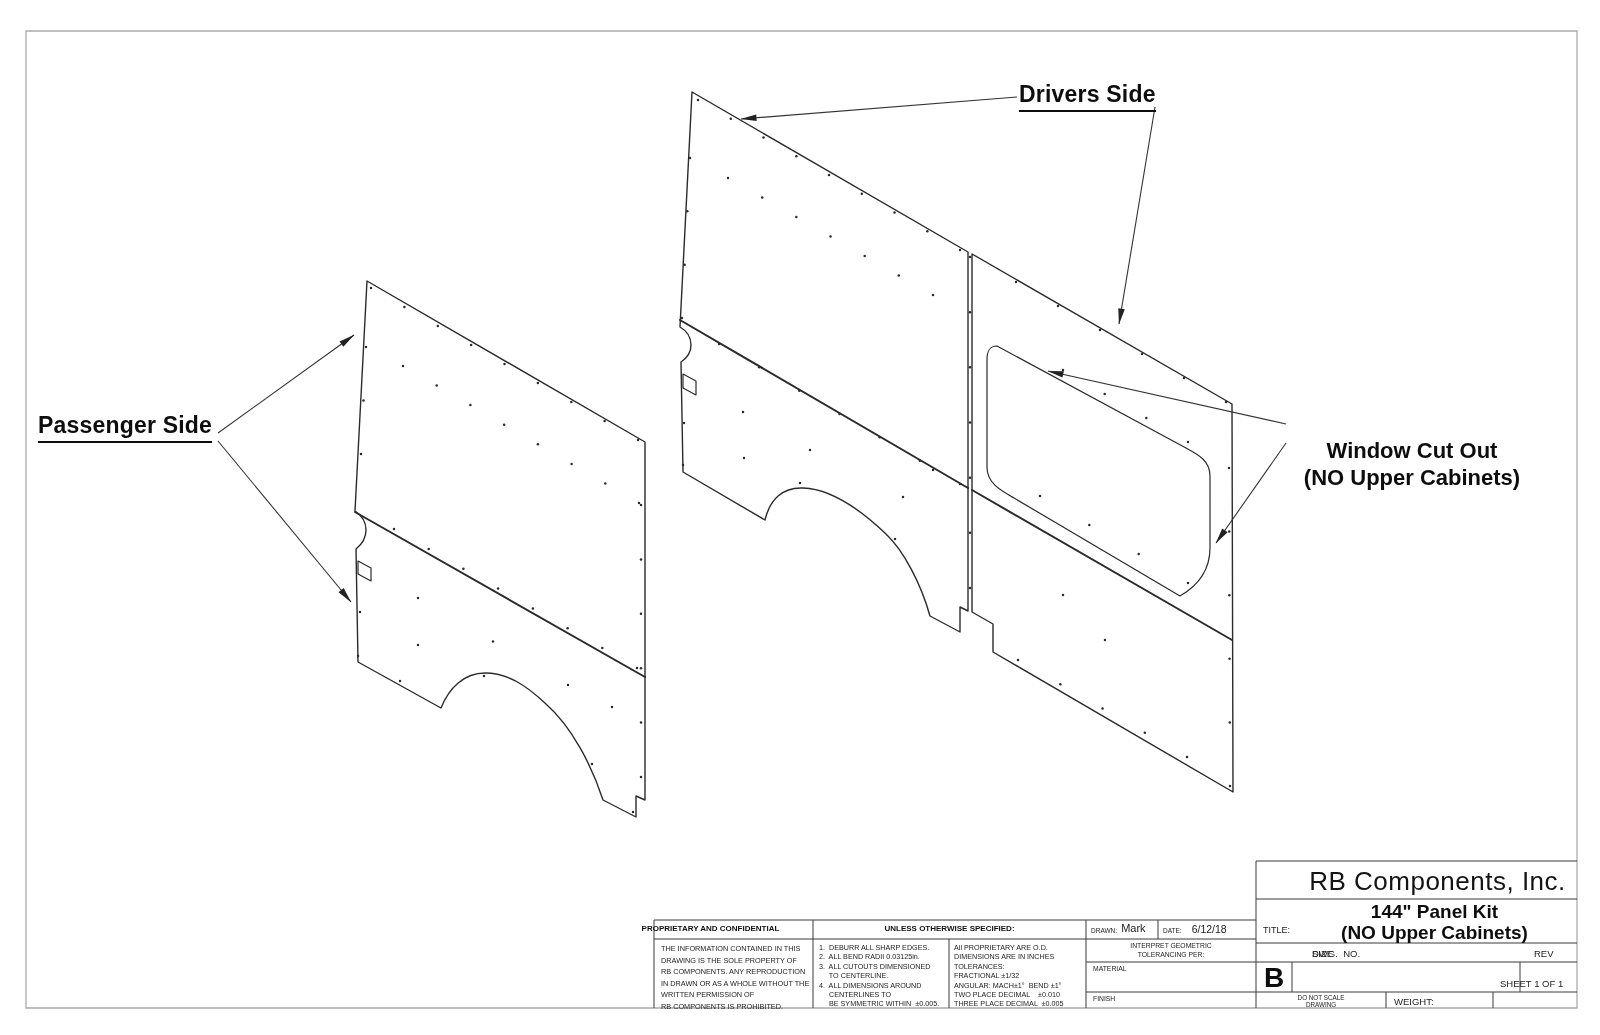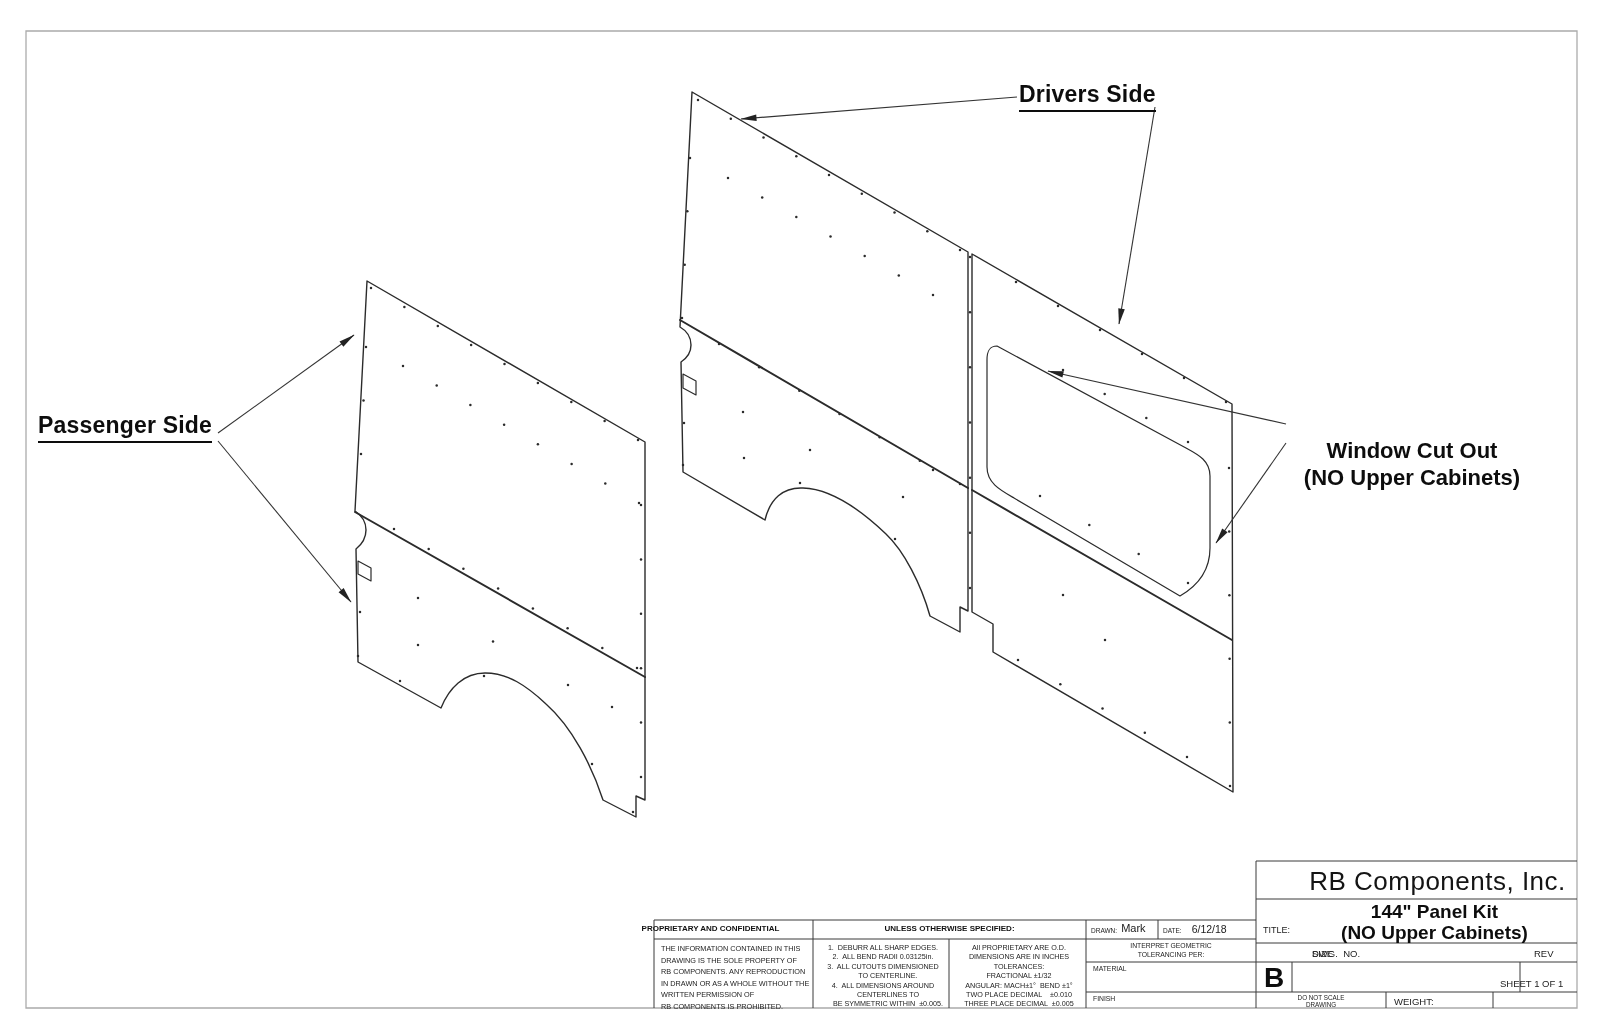--- a/index.html
+++ b/index.html
@@ -5,21 +5,21 @@
   html,body{margin:0;padding:0;background:#ffffff;}
   body{width:1600px;height:1035px;position:relative;overflow:hidden;
        font-family:"Liberation Sans", sans-serif;color:#1a1a1a;}
   svg{position:absolute;left:0;top:0;}
   .abs{position:absolute;box-sizing:border-box;}
   .big-label{font-weight:bold;font-size:23px;color:#0d0d0d;letter-spacing:0.2px;}
   .underlined{display:inline-block;border-bottom:2.5px solid #0d0d0d;padding-bottom:2px;text-align:right;}
   .win-label{font-weight:bold;font-size:22px;line-height:27px;text-align:center;color:#0d0d0d;}
   .tb-hdr{font-weight:bold;font-size:8px;text-align:center;color:#111;}
   .tb-small{font-size:7.3px;line-height:11.5px;color:#222;}
-  .tb-notes{font-size:7.2px;line-height:9.4px;color:#222;white-space:pre;text-align:center;}
+  .tb-notes{font-size:7.2px;line-height:9.4px;color:#222;white-space:pre;}
   .tb-tiny{font-size:6.8px;color:#222;}
   .tb-label{font-size:6.5px;color:#222;}
   .company{font-size:26px;letter-spacing:0.5px;color:#141414;text-align:center;}
   .title-lines{font-size:19px;font-weight:bold;line-height:21px;text-align:center;color:#0d0d0d;}
   .size-letter{font-size:28px;font-weight:900;text-align:center;color:#0d0d0d;}
   .sz-lbl{font-size:9.5px;color:#222;white-space:pre;}
   .bt-lbl{font-size:9.5px;color:#222;}
   .dns{font-size:6.3px;line-height:7px;text-align:center;color:#222;}
   .drawn-val{font-size:11px;color:#1a1a1a;margin-left:4px;}
   .date-val{font-size:10.5px;color:#1a1a1a;margin-left:10px;}

